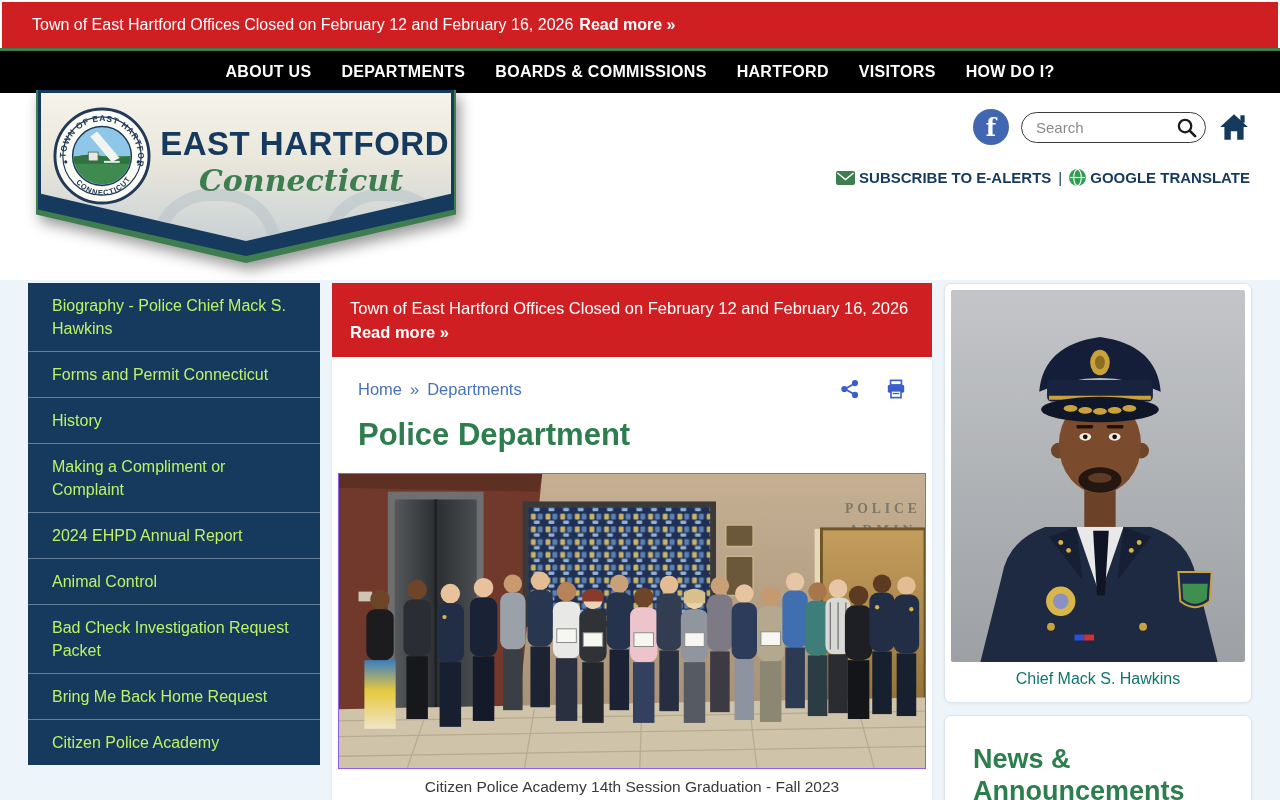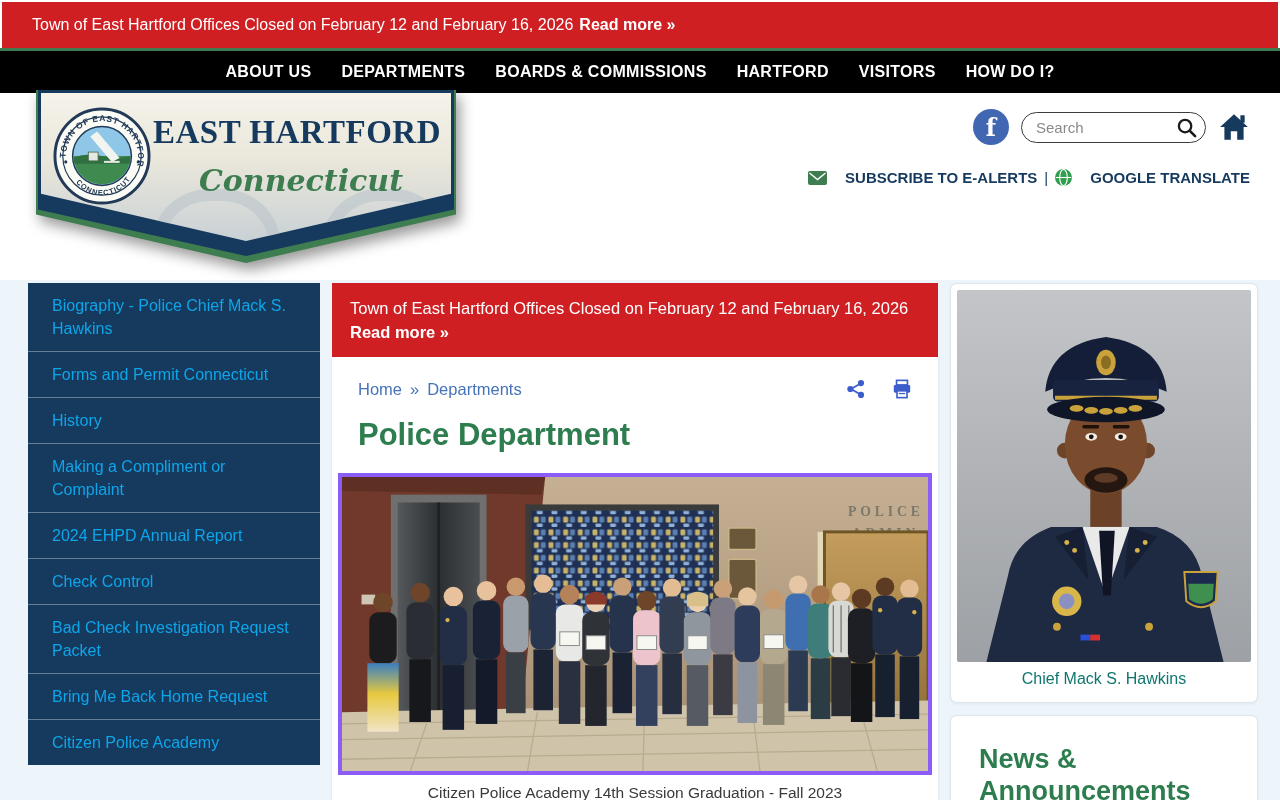--- a/index.html
+++ b/index.html
@@ -29,65 +29,65 @@
   .lyr-navy { left:2px; right:2px; top:0; bottom:7px; background:#16395e;
     clip-path:polygon(0 0,100% 0,100% 72%,50% 100%,0 72%); }
   .lyr-beige { left:5px; right:5px; top:3px; bottom:22px;
     background:linear-gradient(180deg,#f5f3ea 0%,#eae7db 45%,#c9d1d5 100%);
     clip-path:polygon(0 0,100% 0,100% 68%,50% 100%,0 68%); overflow:hidden; }
   .arch { position:absolute; bottom:-6px; width:130px; height:58px;
     border:12px solid #b9c4ca; border-bottom:none; border-radius:70px 70px 0 0;
     opacity:.55; }
   .arch.a1 { left:110px; } .arch.a2 { left:280px; }
   .seal { position:absolute; left:12px; top:14px; width:98px; height:98px; }
-  .site-name { position:absolute; left:112px; top:21px; width:296px; text-align:left;
-    color:#16395e; font-size:33px; font-weight:bold; letter-spacing:.5px;font-family:Liberation Serif, serif; }
+  .site-name { position:absolute; left:112px; top:32px; width:296px; text-align:right;
+    color:#16395e; font-size:33px; font-weight:bold; letter-spacing:.5px; }
   .site-sub { position:absolute; left:112px; top:70px; width:296px; text-align:center;
     color:#3e7d4f; font-size:30px; font-weight:bold; font-style:italic;
     font-family:"DejaVu Serif", serif; }
 
   .header-right { position:absolute; right:30px; top:16px; }
   .social-row { display:flex; align-items:center; gap:12px; justify-content:flex-end; }
   .fb-btn { width:36px; height:36px; border-radius:50%; background:#4267b2; color:#fff;
     font-weight:bold; font-size:24px; display:flex; align-items:center;
     justify-content:center; cursor:pointer; font-family:"DejaVu Serif", serif; }
   .search-wrap { position:relative; }
   .search-input { width:185px; height:31px; border:1.6px solid #3c3c3c;
     border-radius:16px; padding:0 36px 0 14px; font-size:15px; color:#333; outline:none; }
   .search-input::placeholder { color:#8a8a8a; }
   .search-btn { position:absolute; right:9px; top:5px; width:21px; height:21px;
     background:none; border:none; cursor:pointer; padding:0; }
   .home-btn { width:32px; height:30px; cursor:pointer; }
   .subscribe-row { margin-top:24px; display:flex; align-items:center; gap:7px;
     font-size:15px; font-weight:bold; color:#16395e; justify-content:flex-end; }
-  .subscribe-row .lnk { cursor:pointer; display:flex; align-items:center; gap:18px; }
+  .subscribe-row .lnk { cursor:pointer; display:flex; align-items:center; gap:4px; }
   .subscribe-row .divider { color:#16395e; font-weight:normal; }
 
   
   .content { display:flex; gap:12px; padding:3px 28px 0; background:#edf4fa;
     min-height:520px; align-items:flex-start; }
 
   .sidebar { flex:0 0 292px; background:#16395e; }
-  .sidebar .sb-item { padding:11px 20px 11px 24px; color:#0ea5e9; font-size:16px;
+  .sidebar .sb-item { padding:11px 20px 11px 24px; color:#bef264; font-size:16px;
     line-height:23px; border-bottom:1px solid rgba(255,255,255,.35); cursor:pointer; }
   .sidebar .sb-item:last-child { border-bottom:none; }
 
   .main-col { flex:0 0 600px; }
   .main-alert { background:#d01f23; color:#fff; padding:13px 18px; font-size:16.5px;
     line-height:24px; }
   .main-alert .rm { font-weight:bold; cursor:pointer; }
   .main-card { background:#fff; padding:22px 0 20px; box-shadow:0 1px 3px rgba(0,0,0,.08); }
   .card-top { display:flex; justify-content:space-between; align-items:center;
     margin:0 26px; }
   .breadcrumb { font-size:16.5px; color:#4673b8; display:flex; gap:8px; }
   .breadcrumb .bc-link { cursor:pointer; }
   .page-tools { display:flex; gap:26px; align-items:center; }
   .tool-btn { width:20px; height:20px; cursor:pointer; }
   .page-title { margin:18px 26px 20px; color:#2d7d4e; font-size:31px; font-weight:bold; }
-  .photo-frame { margin:0 6px; border:4px solid #8b5cf6; }
+  .photo-frame { margin:0 6px; border:1px solid #8b5cf6; }
   .photo-frame svg { display:block; }
   .photo-caption { margin-top:9px; text-align:center; color:#3a3a3a; font-size:15.5px; }
 
   .right-col { flex:0 0 308px; }
   .chief-card { background:#fff; border:1px solid #dce6ef; border-radius:7px;
     padding:6px; box-shadow:0 1px 3px rgba(0,0,0,.06); }
   .chief-card svg { display:block; border-radius:2px; }
   .chief-caption { text-align:center; font-size:16px; color:#0f766e; margin:8px 0 8px; }
   .news-card { margin-top:12px; background:#fff; border:1px solid #dce6ef;
     border-radius:7px; padding:28px 28px 40px; box-shadow:0 1px 3px rgba(0,0,0,.06); }
@@ -190,21 +190,21 @@
 </header>
 
 <div class="content">
 
   <aside class="sidebar">
     <div class="sb-item">Biography - Police Chief Mack S. Hawkins</div>
     <div class="sb-item">Forms and Permit Connecticut</div>
     <div class="sb-item">History</div>
     <div class="sb-item">Making a Compliment or Complaint</div>
     <div class="sb-item">2024 EHPD Annual Report</div>
-    <div class="sb-item">Check Control</div>
+    <div class="sb-item">Animal Control</div>
     <div class="sb-item">Bad Check Investigation Request Packet</div>
     <div class="sb-item">Bring Me Back Home Request</div>
     <div class="sb-item">Citizen Police Academy</div>
   </aside>
 
   <main class="main-col">
     <div class="main-alert">
       <span>Town of East Hartford Offices Closed on February 12 and February 16, 2026</span>
       <span class="rm">Read more »</span>
     </div>

